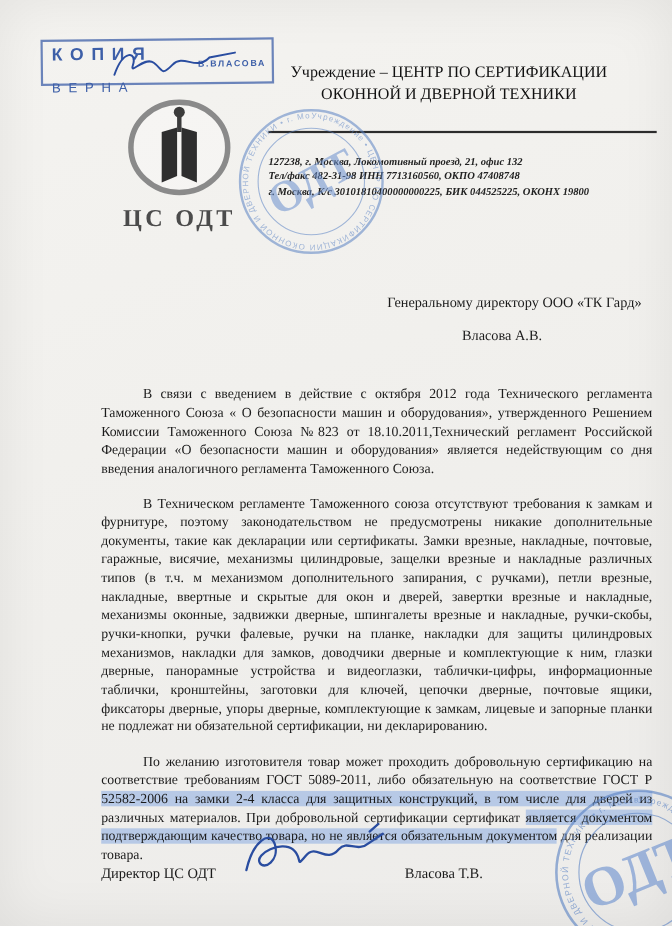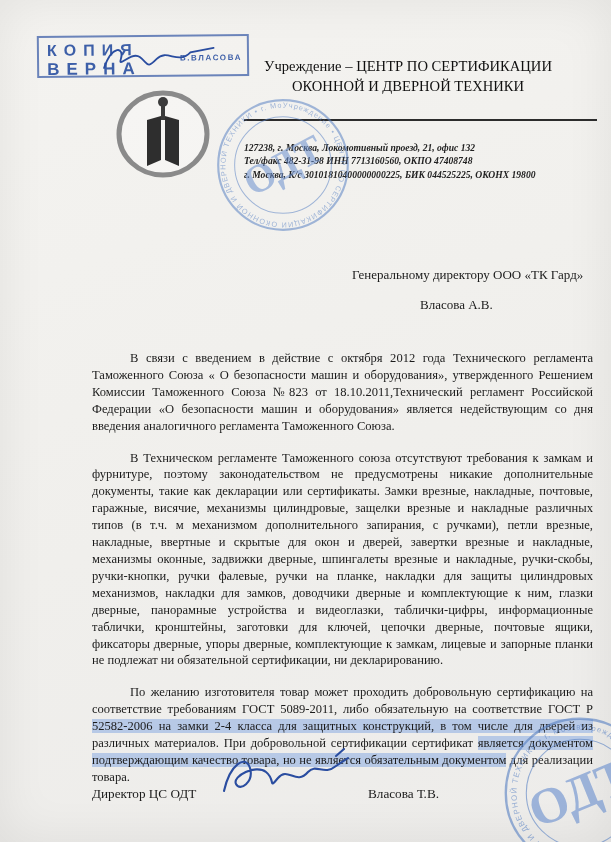--- a/index.html
+++ b/index.html
@@ -5,21 +5,21 @@
   *{box-sizing:border-box}
   body{margin:0;background:#9a9a9a;font-family:"Liberation Serif",serif}
   .page{position:relative;width:611px;height:842px;margin:0 auto;overflow:hidden;color:#1b1b1b;
         background:linear-gradient(160deg,#f4f3f0 0%,#f0efec 55%,#edecea 100%);
         box-shadow:inset 0 0 50px rgba(0,0,0,.07)}
 
   
   .copy-stamp{position:absolute;left:37px;top:35px;width:212px;height:42px;border:2px solid rgba(61,95,168,.75);
               transform:rotate(-.6deg);color:#3d5fa8;font-family:"Liberation Sans",sans-serif;z-index:4}
   .cs-w1{position:absolute;left:8px;top:4px;font-size:16px;font-weight:bold;letter-spacing:7px}
-  .cs-w2{position:absolute;left:8px;top:22px;font-size:17px;font-weight:bold;letter-spacing:7px}
+  .cs-w2{position:absolute;left:8px;top:35px;font-size:12px;font-weight:normal;letter-spacing:7px}
   .cs-name{position:absolute;right:5px;top:17px;font-size:8px;font-weight:bold;letter-spacing:1.6px}
   .cs-sign{position:absolute;left:58px;top:1px;width:132px;height:38px}
 
   
   .org-title{position:absolute;left:218px;top:57px;width:380px;text-align:center;font-weight:normal;
              font-size:14.6px;line-height:19.5px;color:#101010;z-index:2}
 
   
   .logo{position:absolute;left:98px;top:88px;width:130px;text-align:center;z-index:2}
   .logo svg{width:104px;height:94px;display:block;margin:0 auto}
@@ -81,20 +81,21 @@
   </div>
 
   <div class="logo">
     <svg viewBox="0 0 104 94">
       <ellipse cx="52" cy="46" rx="44" ry="41" fill="rgba(255,255,255,0.25)" stroke="#8a8a8a" stroke-width="5"></ellipse>
       <circle cx="52" cy="14" r="5" fill="#3b3b3b"></circle>
       <rect x="50" y="18" width="4" height="14" fill="#3b3b3b"></rect>
       <polygon points="36,32 50,28 50,72 36,78" fill="#2e2e2e"></polygon>
       <polygon points="54,28 68,32 68,78 54,72" fill="#2e2e2e"></polygon>
     </svg>
+    <div class="logo-text">ЦС ОДТ</div>
   </div>
 
   <div class="address">
     <div>127238,  г. Москва,  Локомотивный проезд, 21, офис 132</div>
     <div>Тел/факс  482-31-98    ИНН  7713160560,  ОКПО 47408748</div>
     <div>г. Москва, К/с 30101810400000000225, БИК 044525225, ОКОНХ 19800</div>
   </div>
 
   <svg class="stamp stamp-top" viewBox="0 0 160 160">
     <defs>

